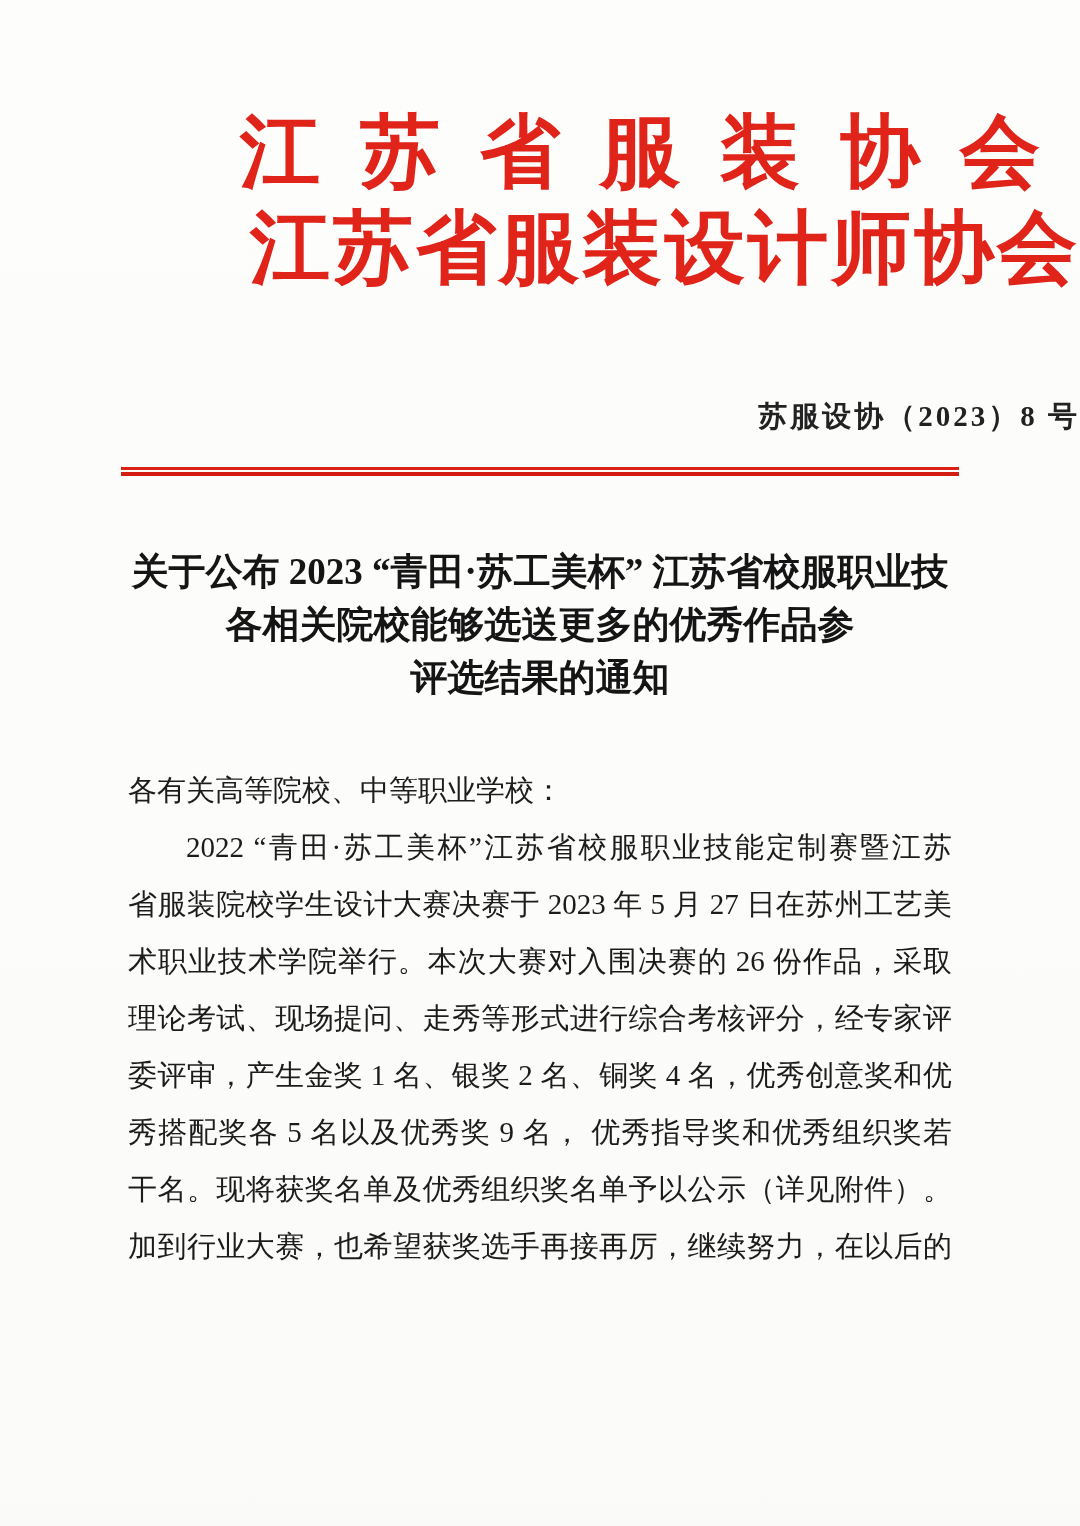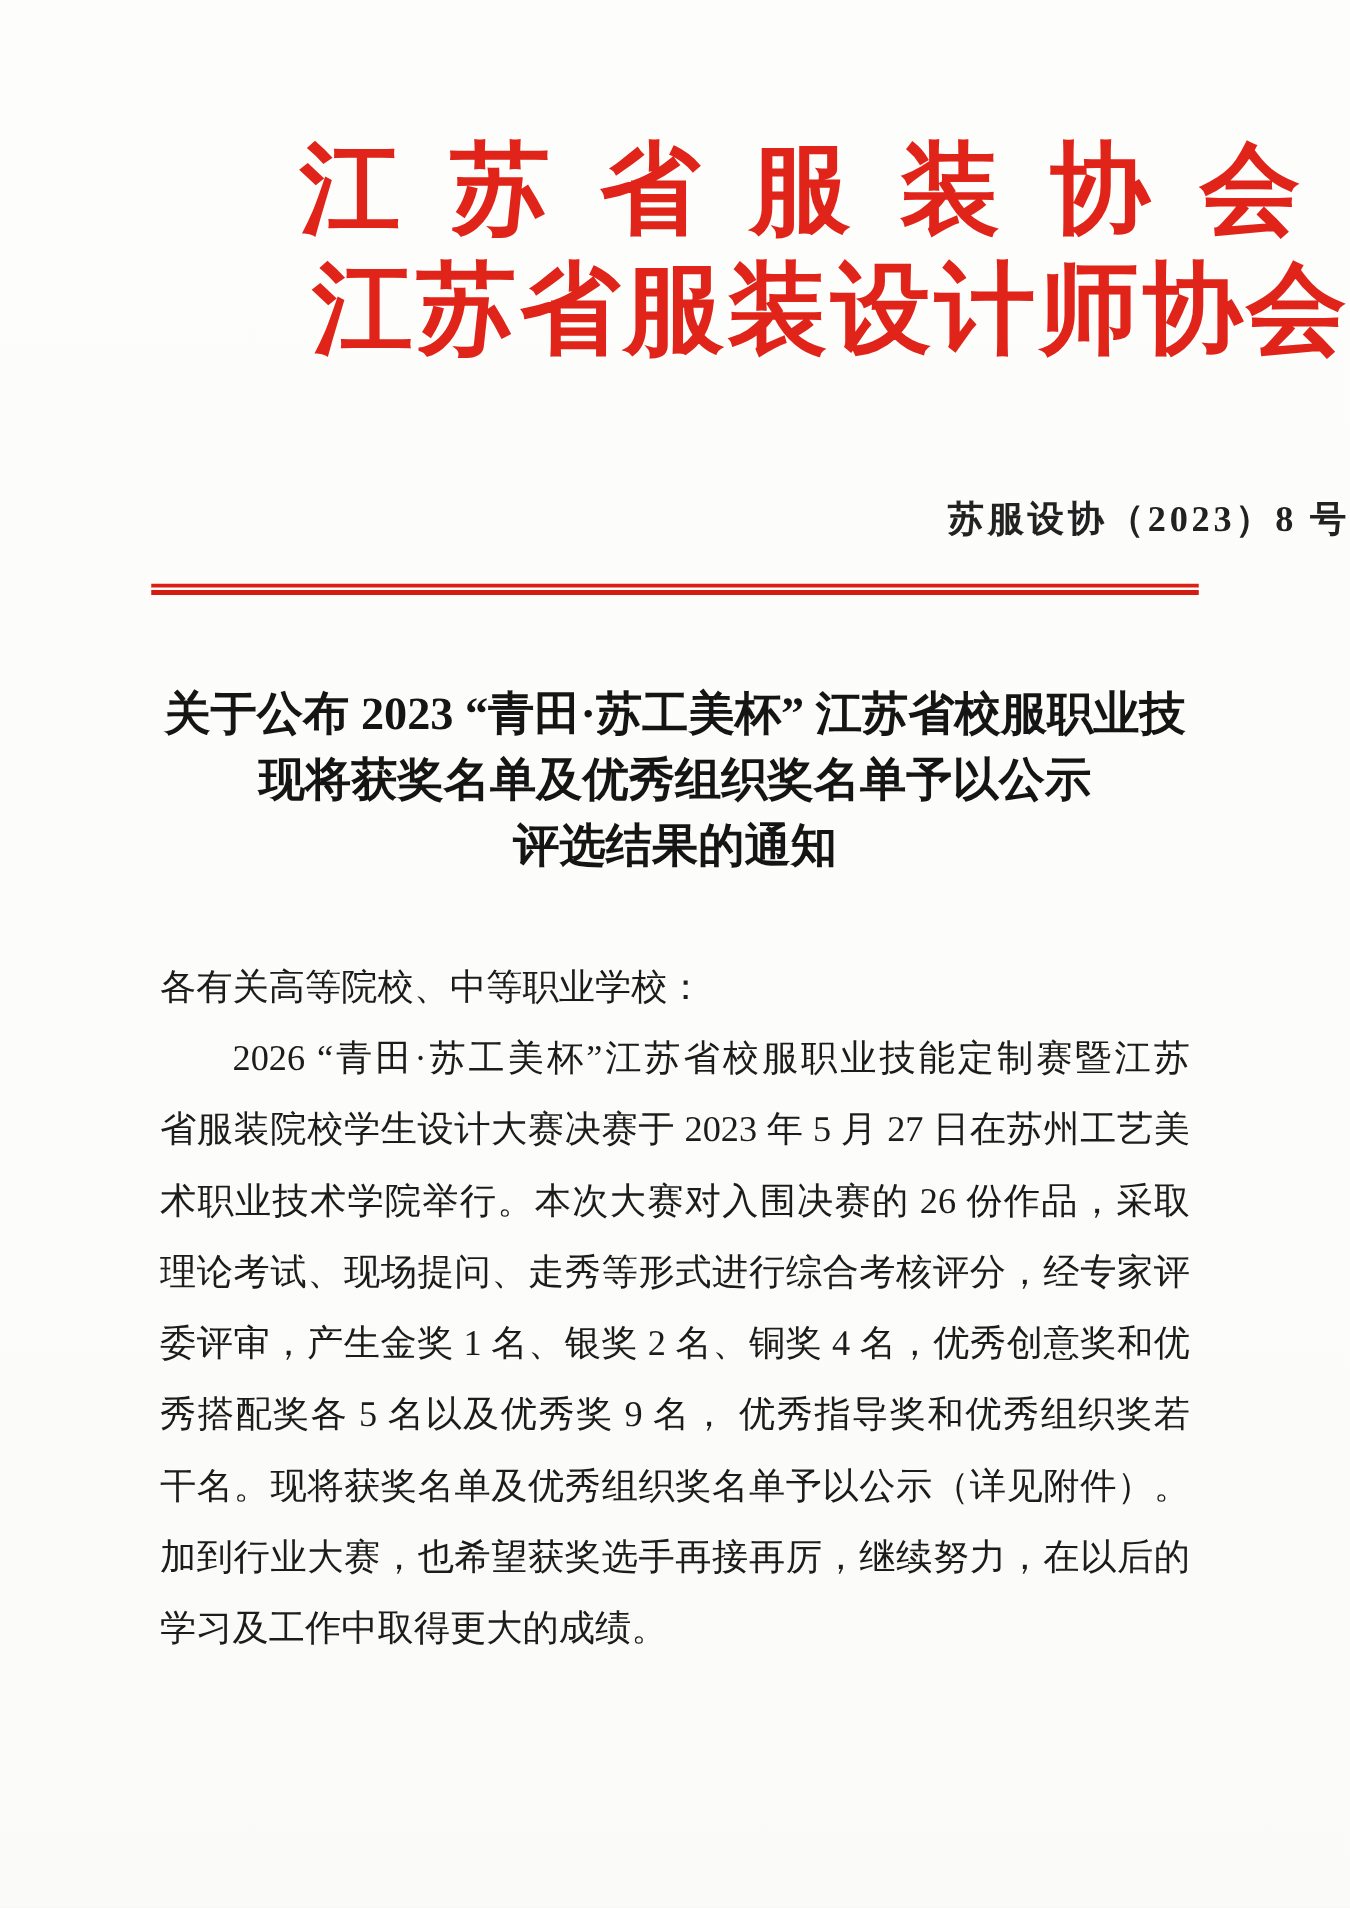--- a/index.html
+++ b/index.html
@@ -94,32 +94,31 @@
   <div class="doc-number">苏服设协（2023）8 号</div>
 
   <div class="red-rule">
     <div class="rule-thin"></div>
     <div class="rule-gap"></div>
     <div class="rule-thick"></div>
   </div>
 
   <div class="title">
     <div>关于公布 2023 “青田·苏工美杯” 江苏省校服职业技</div>
-    <div>现将获奖名单及优秀组织奖名单予以公示</div>
+    <div>各相关院校能够选送更多的优秀作品参</div>
     <div>评选结果的通知</div>
   </div>
 
   <div class="body-text">
     <div class="line">各有关高等院校、中等职业学校：</div>
 
-    <div class="line indent just">2026 “青田·苏工美杯”江苏省校服职业技能定制赛暨江苏</div>
+    <div class="line indent just">2022 “青田·苏工美杯”江苏省校服职业技能定制赛暨江苏</div>
     <div class="line just">省服装院校学生设计大赛决赛于 2023 年 5 月 27 日在苏州工艺美</div>
     <div class="line just">术职业技术学院举行。本次大赛对入围决赛的 26 份作品，采取</div>
     <div class="line just">理论考试、现场提问、走秀等形式进行综合考核评分，经专家评</div>
     <div class="line just">委评审，产生金奖 1 名、银奖 2 名、铜奖 4 名，优秀创意奖和优</div>
     <div class="line just">秀搭配奖各 5 名以及优秀奖 9 名，  优秀指导奖和优秀组织奖若</div>
     <div class="line just">干名。现将获奖名单及优秀组织奖名单予以公示（详见附件）。</div>
 
     <div class="line just">加到行业大赛，也希望获奖选手再接再厉，继续努力，在以后的</div>
-    <div class="line">学习及工作中取得更大的成绩。</div>
   </div>
 
 </div>
 
 </body></html>

